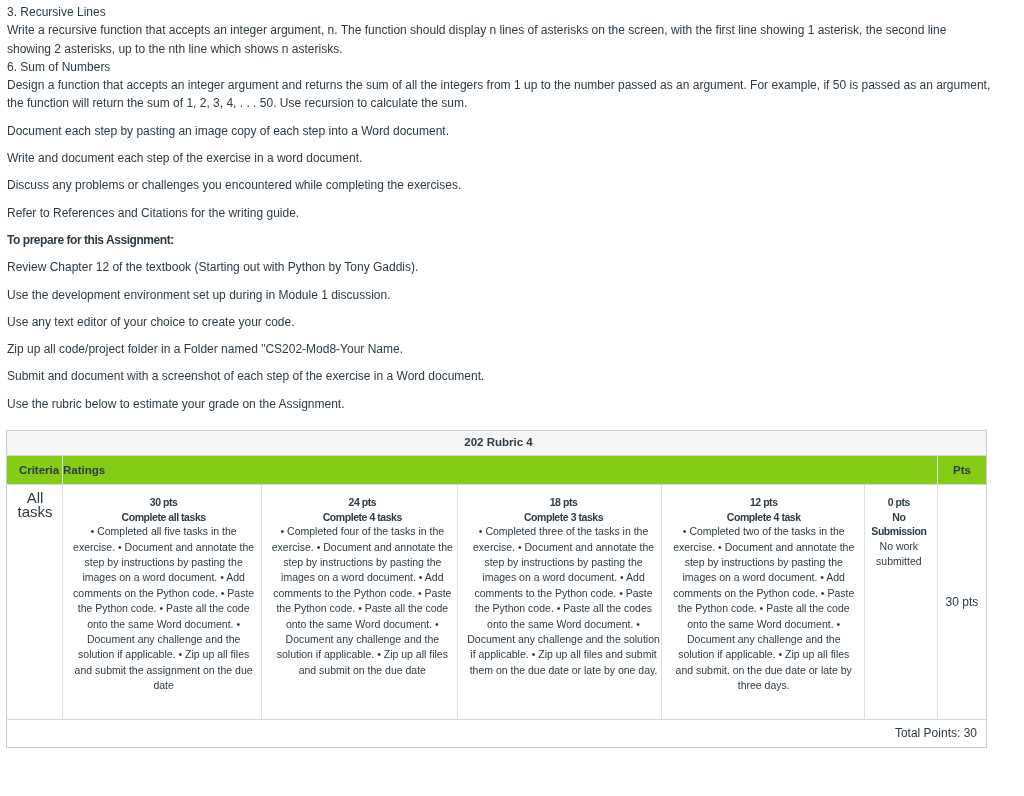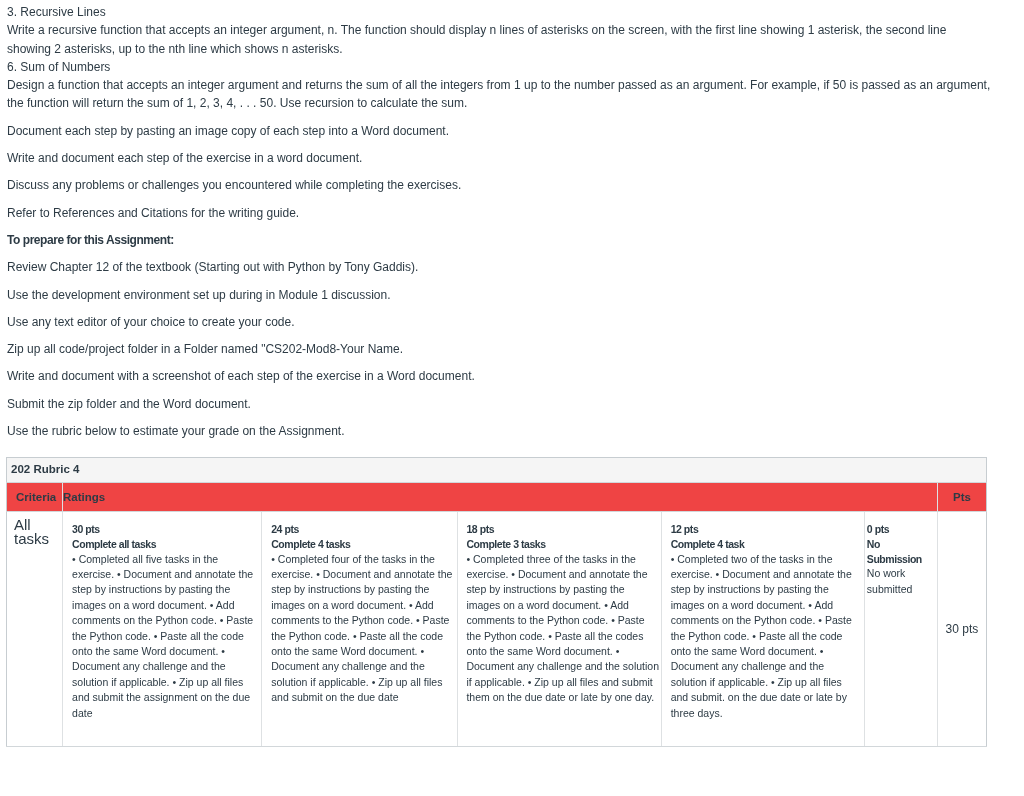--- a/index.html
+++ b/index.html
@@ -11,28 +11,28 @@
     font-size:12px;
   }
   .page { position:relative; width:824px; padding:0; }
   .content { margin-left:7px; width:985px; padding-top:3px; }
   .intro { margin:0; padding:0; font-size:12px; line-height:18.3px; }
   p.para { margin:9.0px 0 0 0; padding:0; font-size:12px; line-height:18.3px; }
   .bold { font-weight:bold; letter-spacing:-0.45px; }
 
   .rubric-wrap { margin:17px 0 0 6px; width:981px; }
   table.rubric { border-collapse:collapse; width:981px; table-layout:fixed; }
-  table.rubric td, table.rubric th { border:1px solid #DEE1E3; vertical-align:top; text-align:left; font-weight:normal; }
+  table.rubric td, table.rubric th { border:1px solid #DEE1E3; vertical-align:top; text-align:center; font-weight:normal; }
   table.rubric tr:first-child > * { border-top-color:#C7CDD1; }
   table.rubric tr:last-child > * { border-bottom-color:#C7CDD1; }
   table.rubric tr > *:first-child { border-left-color:#C7CDD1; }
   table.rubric tr > *:last-child { border-right-color:#C7CDD1; }
   table.rubric tr.hrow > * { border-bottom-color:#D2D7DA; }
   table.rubric td.rubric-title { background:#F5F5F5; font-weight:bold; font-size:11.5px; line-height:14px; padding:4px 0 6px 4px; }
-  table.rubric th.col-head { background:#ef4444; font-weight:bold; font-size:11.5px; line-height:14px; padding:7px 0 7px 9px; }
+  table.rubric th.col-head { background:#84cc16; font-weight:bold; font-size:11.5px; line-height:14px; padding:7px 0 7px 9px; }
   table.rubric th.col-head.ratings { text-align:left; padding-left:0; padding-right:0; }
   table.rubric th.col-head.pts { text-align:center; padding-left:0; padding-right:0; }
   table.rubric td.criteria-cell { padding:6px 6px 8px 7px; font-size:15px; line-height:14px; }
   table.rubric td.rating-cell { padding:10px 6px 25px 9px; font-size:10.5px; }
   table.rubric td.rc1 { padding-left:9px; padding-right:6px; }
   table.rubric td.rc2 { padding-left:9px; padding-right:4px; }
   table.rubric td.rc3 { padding-left:8px; padding-right:0px; }
   table.rubric td.rc4 { padding-left:9px; padding-right:7px; }
   table.rubric td.rc5 { padding-left:2px; padding-right:6px; }
   td.rating-cell .ptsline { font-weight:bold; line-height:14.6px; letter-spacing:-0.45px; }
@@ -54,22 +54,21 @@
     </p>
     <p class="para">Document each step by pasting an image copy of each step into a Word document.</p>
     <p class="para">Write and document each step of the exercise in a word document.</p>
     <p class="para">Discuss any problems or challenges you encountered while completing the exercises.</p>
     <p class="para">Refer to References and Citations for the writing guide.</p>
     <p class="para bold">To prepare for this Assignment:</p>
     <p class="para">Review Chapter 12 of the textbook (Starting out with Python by Tony Gaddis).</p>
     <p class="para">Use the development environment set up during in Module 1 discussion.</p>
     <p class="para">Use any text editor of your choice to create your code.</p>
     <p class="para">Zip up all code/project folder in a Folder named "CS202-Mod8-Your Name.</p>
-    <p class="para">Write and document with a screenshot of each step of the exercise in a Word document.</p>
-    <p class="para">Submit the zip folder and the Word document.</p>
+    <p class="para">Submit and document with a screenshot of each step of the exercise in a Word document.</p>
     <p class="para">Use the rubric below to estimate your grade on the Assignment.</p>
   </div>
   <div class="rubric-wrap">
   <table class="rubric">
     <colgroup>
           <col style="width:56px">
           <col style="width:199px">
           <col style="width:196px">
           <col style="width:203px">
           <col style="width:203px">
@@ -107,16 +106,19 @@
         <div class="labelline">Complete 4 task</div>
         <div class="desc">• Completed two of the tasks in the exercise. • Document and annotate the step by instructions by pasting the images on a word document. • Add comments on the Python code. • Paste the Python code. • Paste all the code onto the same Word document. • Document any challenge and the solution if applicable. • Zip up all files and submit. on the due date or late by three days.</div>
       </td>
       <td class="rating-cell rc5">
         <div class="ptsline">0 pts</div>
         <div class="labelline">No Submission</div>
         <div class="desc">No work submitted</div>
       </td>
       <td class="pts-cell">30 pts</td>
     </tr>
+    <tr>
+      <td class="total-cell" colspan="7">Total Points: 30</td>
+    </tr>
     </tbody>
   </table>
   </div>
 </div>
 
 </body></html>

